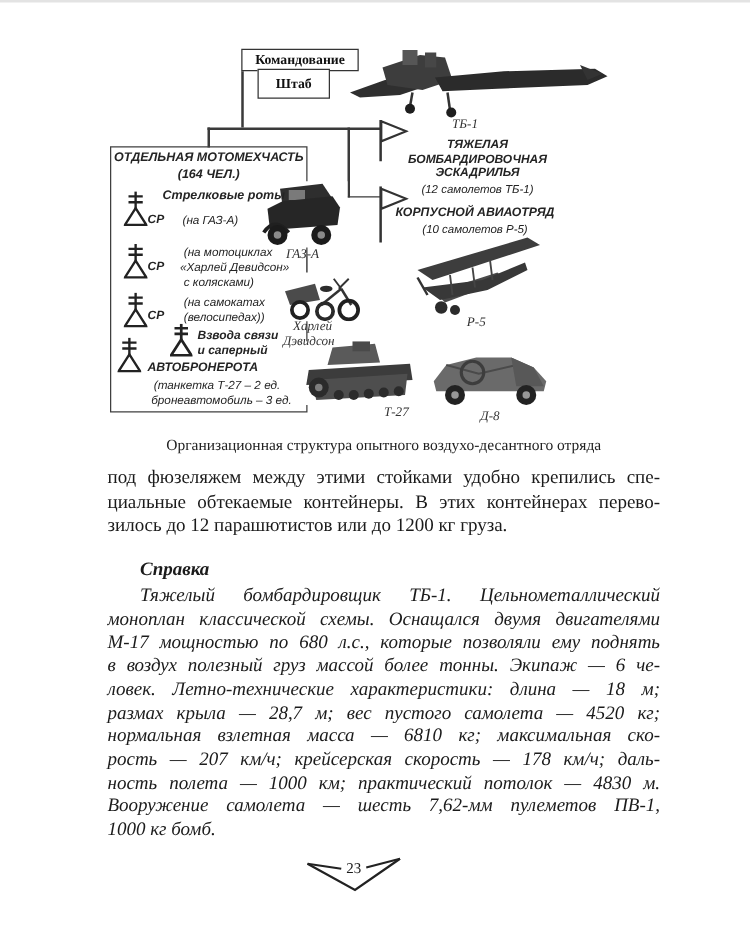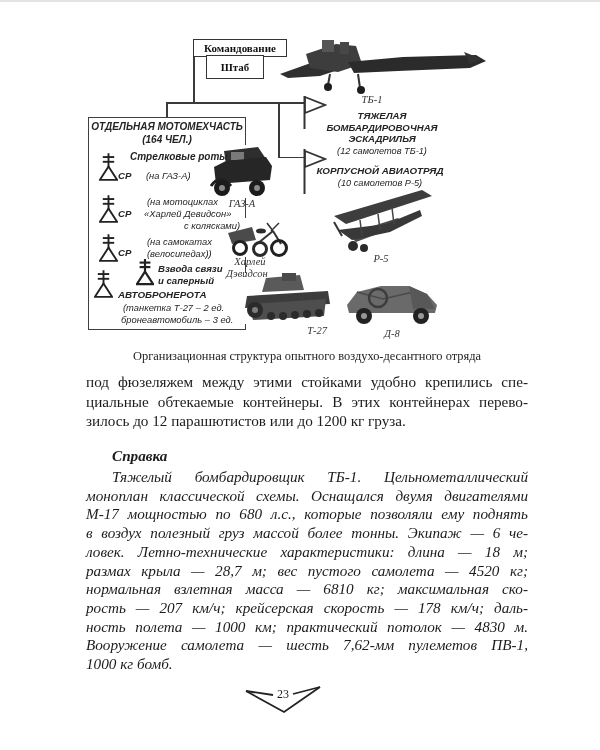--- a/index.html
+++ b/index.html
@@ -96,21 +96,21 @@
       <line x1="4" y1="9" x2="16" y2="9" stroke="#222" stroke-width="2"></line>
       <polygon points="10,14 19,28 1,28" fill="none" stroke="#222" stroke-width="2"></polygon>
   </svg>
 
   <div class="dsans db" style="left:130px;top:149px;font-size:10px;">Стрелковые роты</div>
   <div class="dsans db" style="left:118px;top:168px;font-size:9.6px;">СР</div>
   <div class="dsans" style="left:146px;top:168px;font-size:9.4px;">(на ГАЗ-А)</div>
   <div class="dsans db" style="left:118px;top:206px;font-size:9.6px;">СР</div>
   <div class="dsans" style="left:147px;top:194px;font-size:9.4px;">(на мотоциклах</div>
   <div class="dsans" style="left:144px;top:206px;font-size:9.4px;">«Харлей Девидсон»</div>
-  <div class="dsans" style="left:147px;top:218px;font-size:9.4px;margin-left:37px;">с колясками)</div>
+  <div class="dsans" style="left:147px;top:218px;font-size:9.4px;">с колясками)</div>
   <div class="dsans db" style="left:118px;top:245px;font-size:9.6px;">СР</div>
   <div class="dsans" style="left:147px;top:234px;font-size:9.4px;">(на самокатах</div>
   <div class="dsans" style="left:147px;top:246px;font-size:9.4px;">(велосипедах))</div>
   <div class="dsans db" style="left:158px;top:261px;font-size:9.6px;">Взвода связи</div>
   <div class="dsans db" style="left:158px;top:273px;font-size:9.6px;">и саперный</div>
   <div class="dsans db" style="left:118px;top:287px;font-size:9.8px;">АВТОБРОНЕРОТА</div>
   <div class="dsans" style="left:123px;top:300px;font-size:9.4px;">(танкетка Т-27 – 2 ед.</div>
   <div class="dsans" style="left:121px;top:312px;font-size:9.4px;">бронеавтомобиль – 3 ед.</div>
 
   <div class="plabel" style="left:332px;top:92px;width:80px;">ТБ-1</div>

